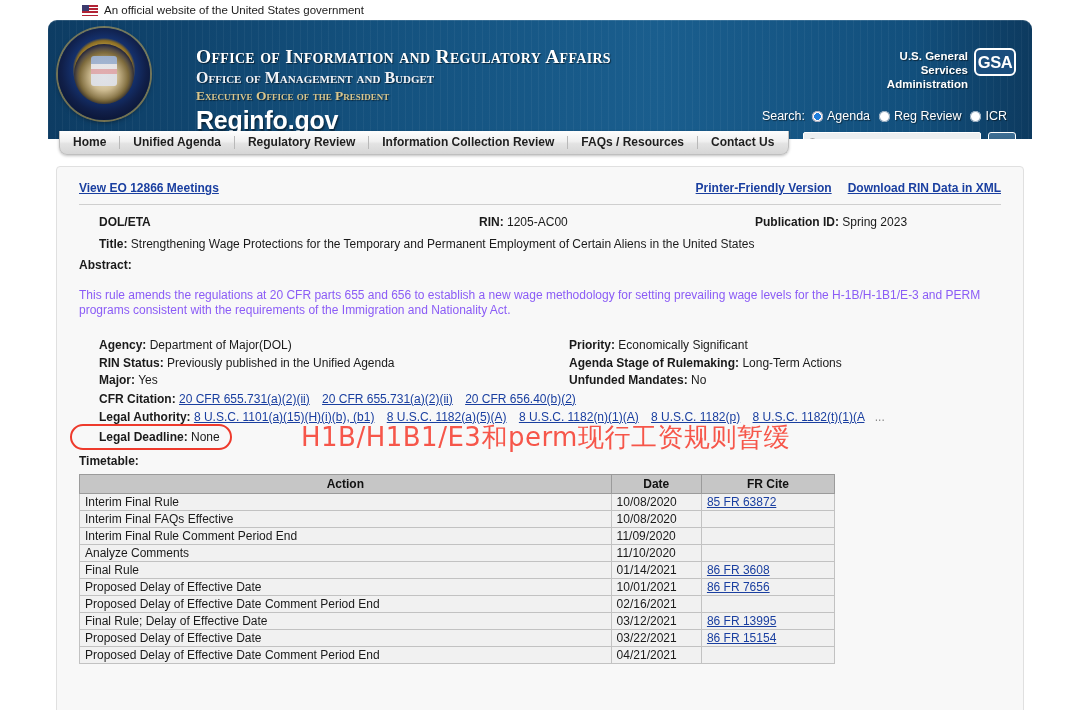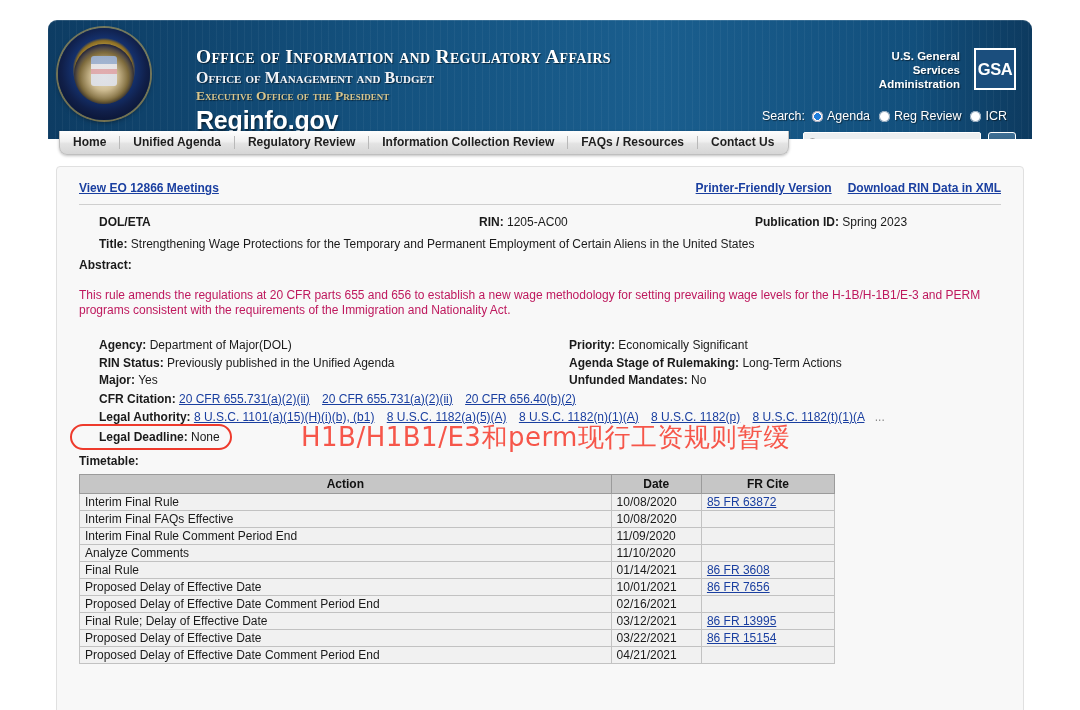--- a/index.html
+++ b/index.html
@@ -89,24 +89,24 @@
     letter-spacing:-0.2px;
     text-shadow: 1px 2px 2px rgba(0,0,0,0.55);
   }
   .gsa-wrap { position:absolute; right:16px; top:28px; display:flex; align-items:flex-start; }
   .gsa-text {
     color:#ffffff; font-size:11.5px; font-weight:bold; line-height:14px;
     text-align:right; margin-right:6px; padding-top:1px;
     text-shadow:1px 1px 1px rgba(0,0,0,0.5);
   }
   .gsa-box {
-    width:42px; height:42px; background:#1b4e7d;
-    border:2px solid #ffffff; border-radius:0;
+    width:42px; height:28px; background:#1b4e7d;
+    border:2px solid #ffffff; border-radius:6px;
     display:flex; align-items:center; justify-content:center;
-    color:#ffffff; font-size:16.5px; font-weight:bold; letter-spacing:-0.4px;margin-left:8px;
+    color:#ffffff; font-size:16.5px; font-weight:bold; letter-spacing:-0.4px;
   }
   .search-row {
     position:absolute; right:16px; top:89px;
     display:flex; align-items:center; white-space:nowrap;
   }
   .search-label { color:#ffffff; font-size:12.5px; margin-right:7px; text-shadow:1px 1px 1px rgba(0,0,0,0.5); }
   .radio-opt { display:flex; align-items:center; margin-right:9px; }
   .radio {
     width:11px; height:11px; border-radius:50%;
     background:#ffffff; box-shadow: inset 0 0 0 1px #8fa6bb;
@@ -177,21 +177,21 @@
   }
 
   
   .meta { margin:0 22px; font-size:12px; color:#1a1a1a; }
   .row3 { display:flex; margin-top:10px; }
   .c1 { width:380px; } .c2 { width:276px; } .c3 { flex:1; }
   .b { font-weight:bold;padding-left:20px; }
   .title-row { margin-top:8px; font-size:12px; }
   .abstract-label { margin-top:7px; font-size:12px; font-weight:bold; }
   .abstract-body {
-    margin-top:16px; font-size:12px; line-height:15px; color:#be185d;
+    margin-top:16px; font-size:12px; line-height:15px; color:#8b5cf6;
     max-width:925px;
   }
   .detail-block { margin-top:20px; position:relative; }
   .drow { display:flex; margin-bottom:2.5px; font-size:12px; line-height:15px; }
   .dleft { width:470px; } .dright { flex:1; }
   .cfr-row { font-size:12px; line-height:16px; margin-bottom:2px; }
   .lnk { color:#1a3fa0; text-decoration:underline; cursor:pointer; }
   .lnk-sp { display:inline-block; width:9px; }
   .ellipsis { color:#888; margin-left:7px; }
 
@@ -228,20 +228,24 @@
   .col-action { width:620px; }
   .col-date   { width:94px; }
   .col-fr     { width:150px; }
   td.fr a { color:#1a3fa0; text-decoration:underline; cursor:pointer; }
 </style>
 </head>
 <body>
 
 <div class="page">
 
+  <div class="gov-banner">
+    <span class="flag-icon"></span>
+    <span>An official website of the United States government</span>
+  </div>
 
   <div class="masthead">
     <div class="seal"></div>
     <div class="mh-titles">
       <div class="mh-line1">Office of Information and Regulatory Affairs</div>
       <div class="mh-line2">Office of Management and Budget</div>
       <div class="mh-line3">Executive Office of the President</div>
     </div>
     <div class="mh-brand">Reginfo.gov</div>
 

